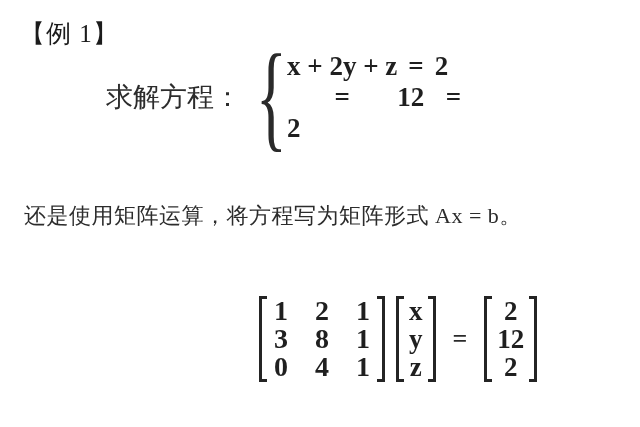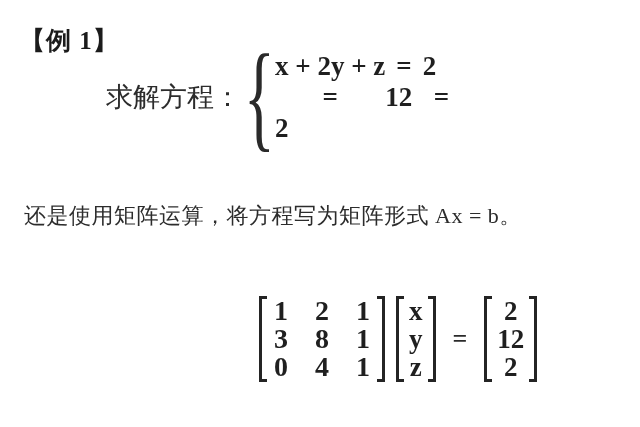--- a/index.html
+++ b/index.html
@@ -6,31 +6,31 @@
   html,body { background:#ffffff; }
   .page {
     position:relative;
     width:640px; height:427px;
     background:#ffffff;
     font-family:"Liberation Serif","DejaVu Serif",serif;
     color:#222222;
     overflow:hidden;
   }
   .example-title {
-    position:absolute; left:20px; top:24px;
-    font-size:25px; font-weight:bold; color:#1b1b1b;
+    position:absolute; left:20px; top:17px;
+    font-size:25px; font-weight:normal; color:#1b1b1b;
     letter-spacing:1px;
   }
   .problem-row {
     position:absolute; left:106px; top:48px;
     display:flex; align-items:center;
   }
   .problem-label {
     font-size:27px; color:#2c2c2c;
-    margin-right:8px; white-space:nowrap;
+    margin-right:20px; white-space:nowrap;
   }
   .brace-box {
     width:20px; height:98px;
     display:flex; align-items:center; justify-content:center;
     overflow:visible; margin-right:6px;
   }
   .brace {
     font-size:118px; line-height:98px; font-weight:normal;
     color:#2a2a2a; display:inline-block;
     transform:scaleX(0.55);

